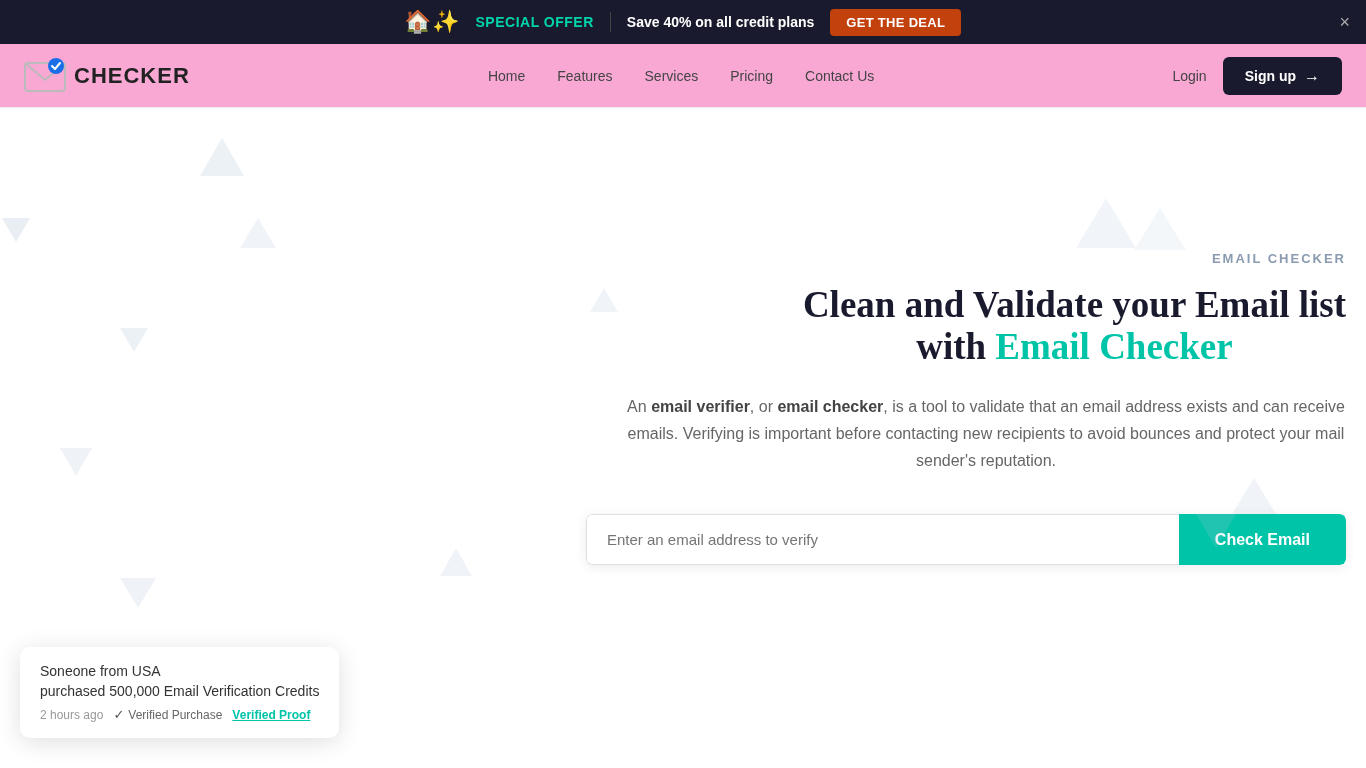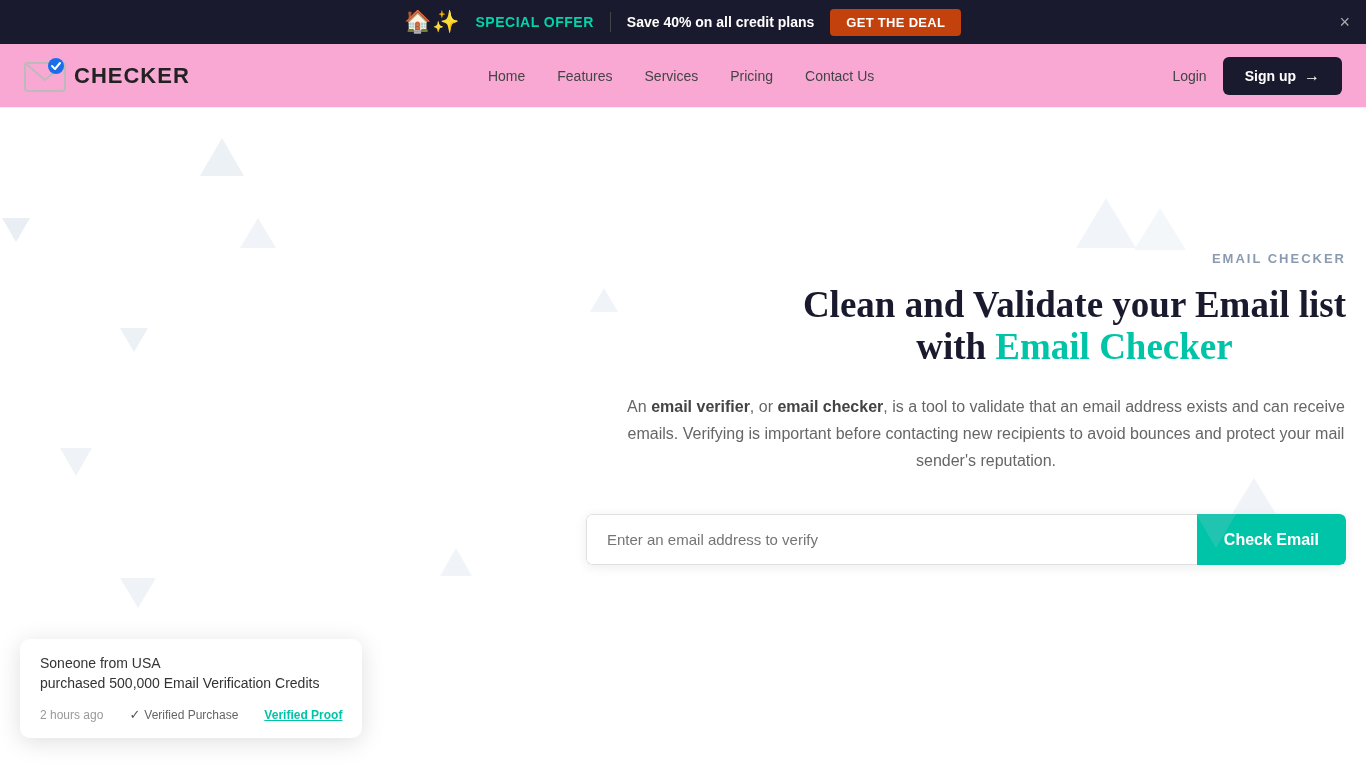--- a/index.html
+++ b/index.html
@@ -202,21 +202,21 @@
       border-right: none;
       border-radius: 6px 0 0 6px;
       outline: none;
       color: #999;
     }
 
     .check-email-btn {
       background: #00c4a7;
       color: #fff;
       border: none;
-      padding: 16px 27px;
+      padding: 16px 36px;
       font-size: 16px;
       font-weight: 700;
       cursor: pointer;
       border-radius: 0 6px 6px 0;
       white-space: nowrap;
     }
 
     
     .geo {
       position: absolute;
@@ -343,22 +343,22 @@
     }
 
     .notif-sub {
       font-size: 14px;
       color: #333;
     }
 
     .notif-footer {
       display: flex;
       align-items: center;
-      gap: 26px;
-      margin-top: 12px;
+      gap: 10px;
+      margin-top: 4px;
     }
 
     .notif-time {
       font-size: 12px;
       color: #999;
     }
 
     .notif-verified {
       display: flex;
       align-items: center;

